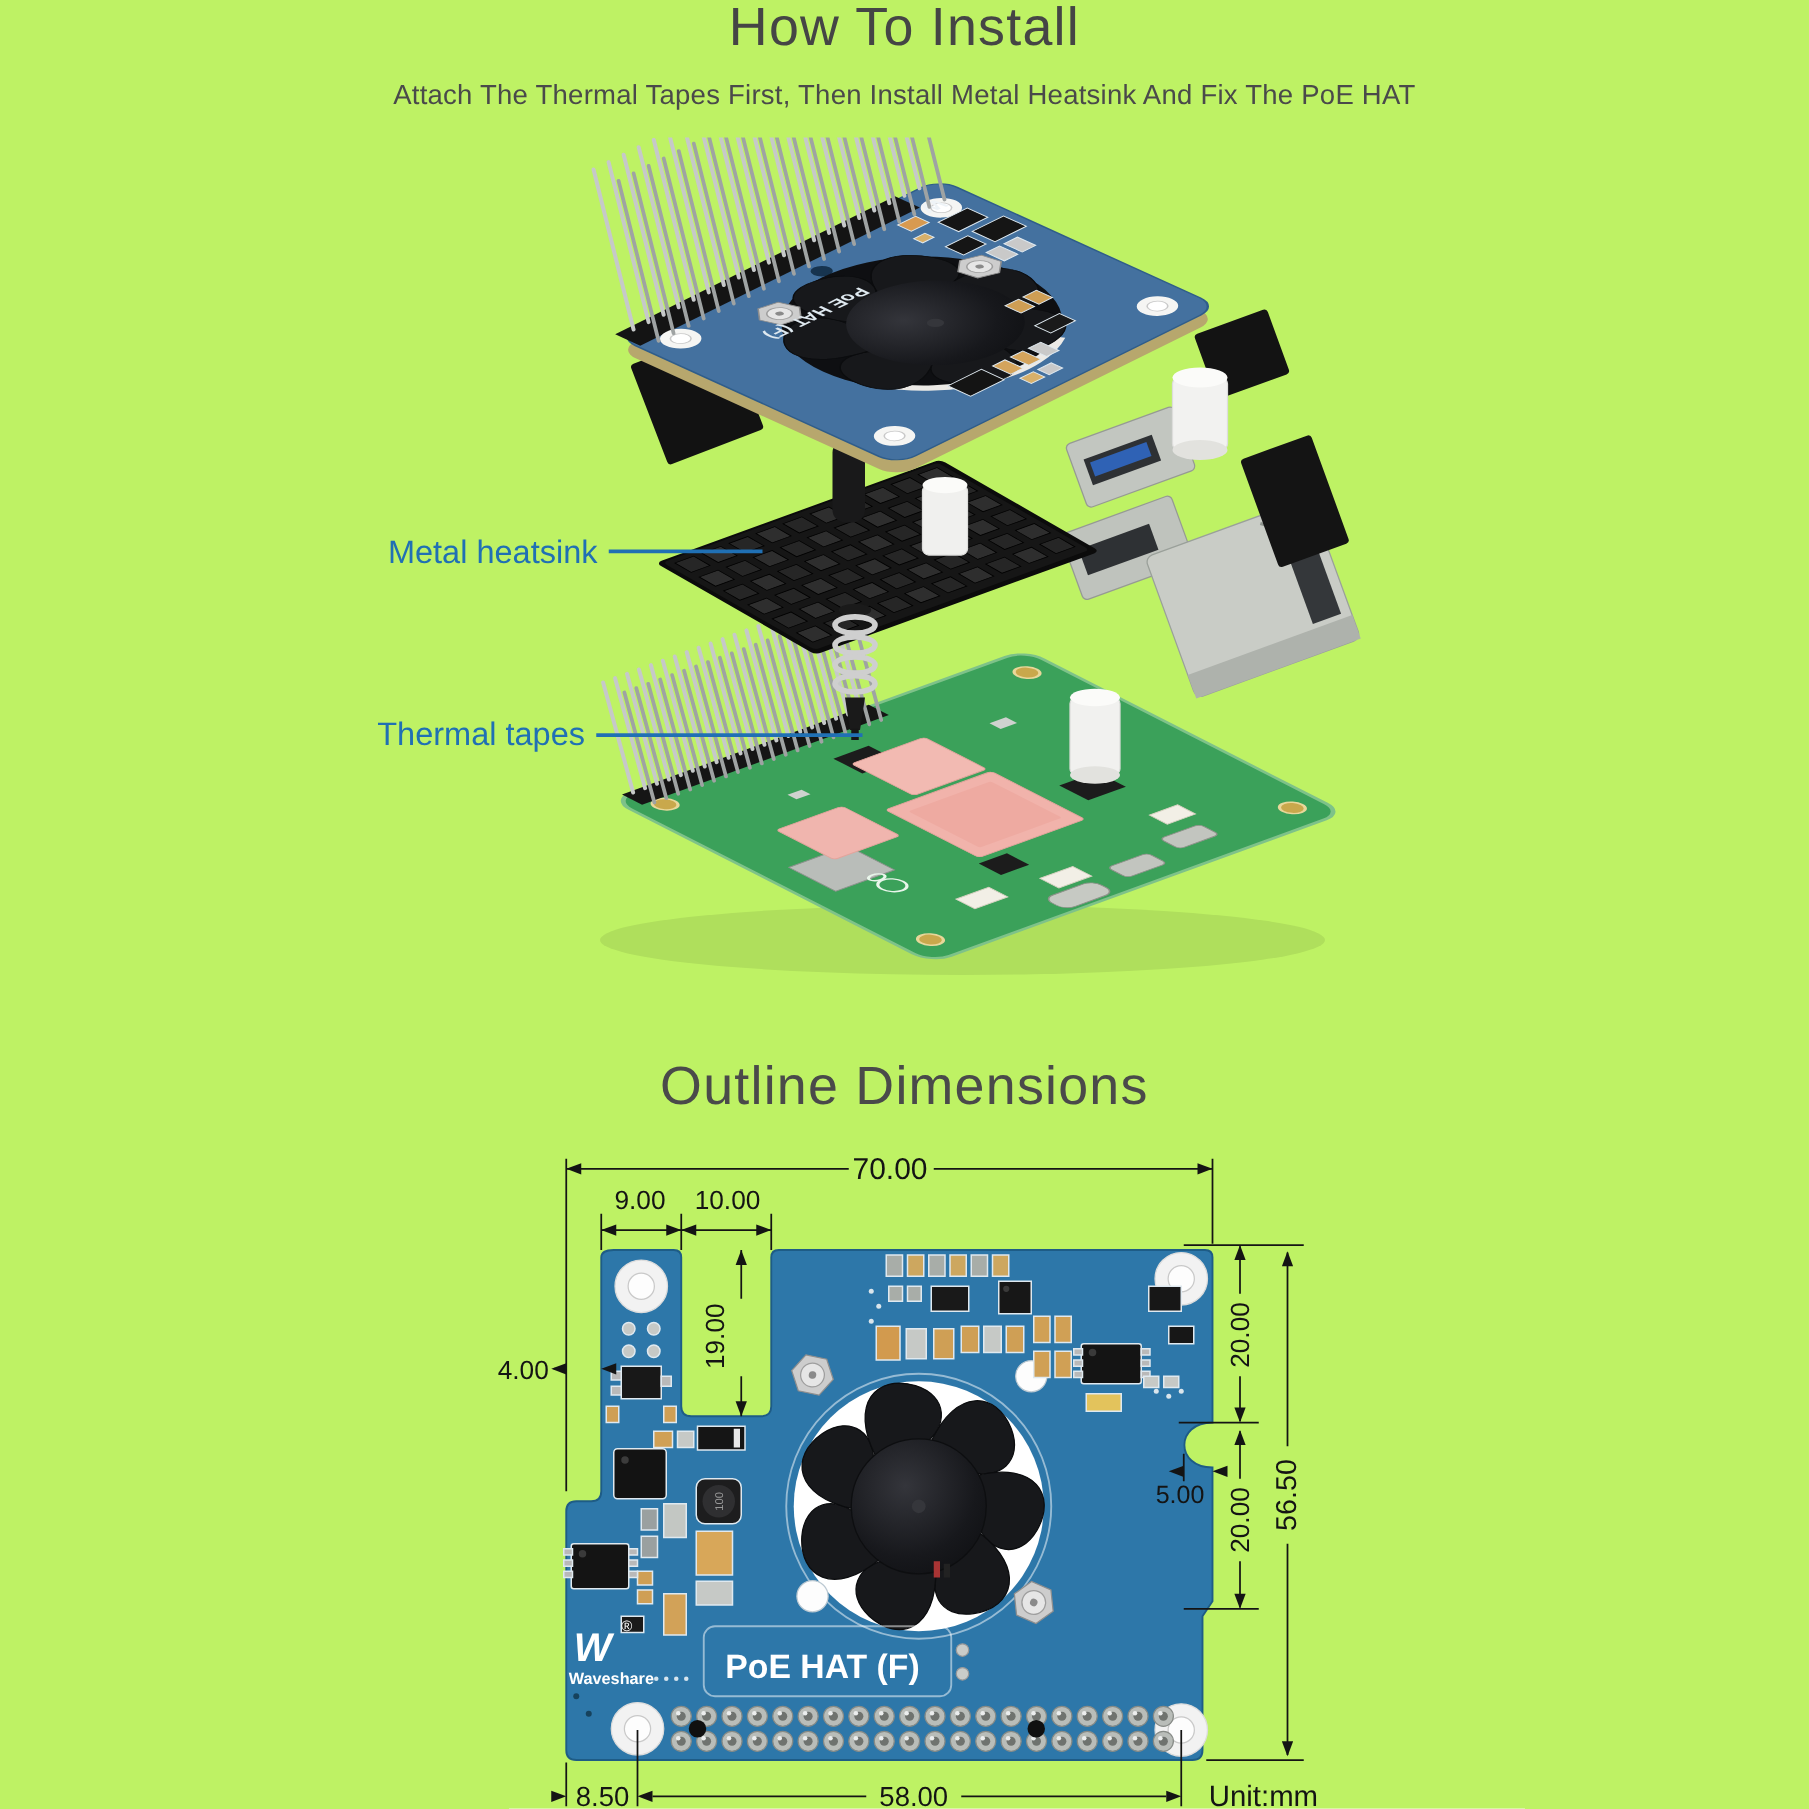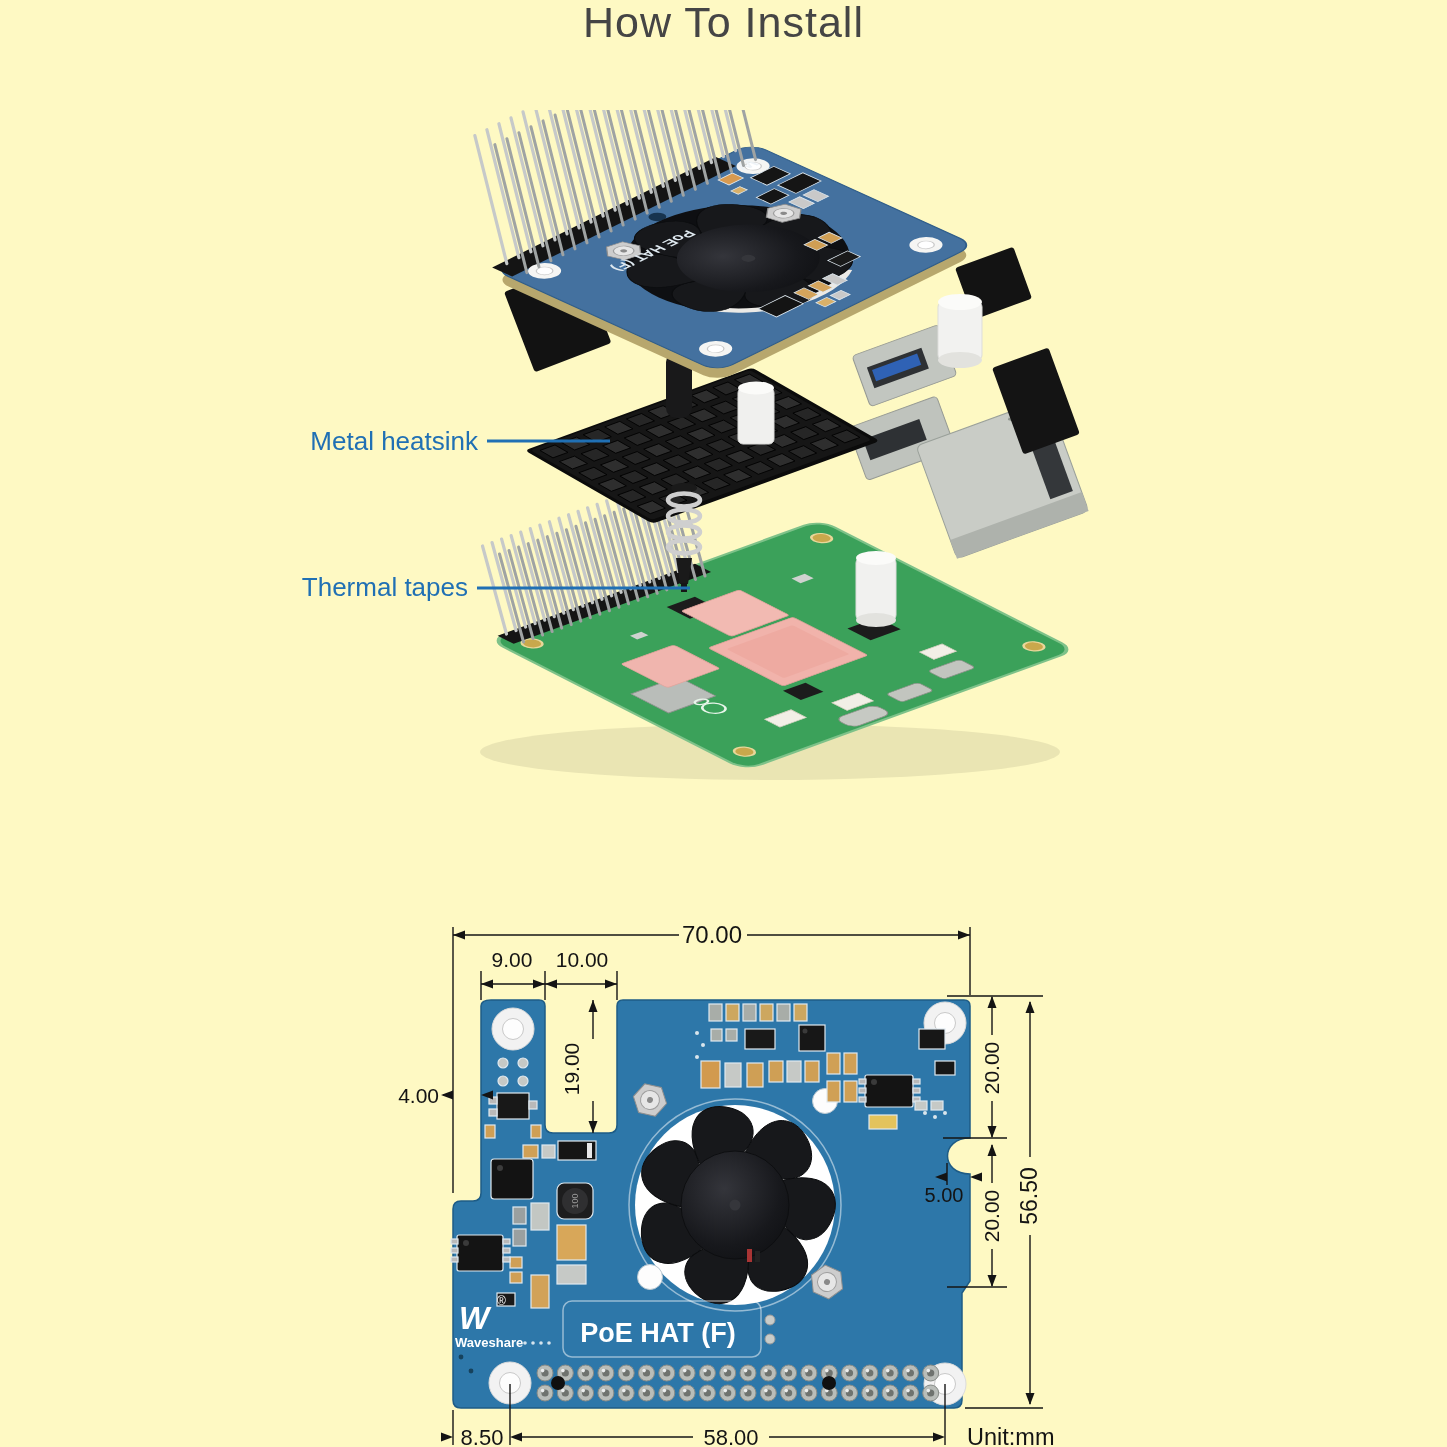--- a/index.html
+++ b/index.html
@@ -1,33 +1,34 @@
 <!DOCTYPE html>
 <html><head>
 <meta charset="utf-8">
 <style>
   html,body{margin:0;padding:0;background:#fff;}
-  .stage{position:relative;width:1447px;height:1447px;background:#fef9c3;overflow:hidden;
+  .stage{position:relative;width:1447px;height:1447px;background:#bef264;overflow:hidden;
          font-family:"Liberation Sans","DejaVu Sans",sans-serif;}
   .abs{position:absolute;left:0;right:0;text-align:center;}
   .h1{top:-2px;font-size:43px;line-height:48px;color:#454545;font-weight:400;letter-spacing:1px;}
   .sub{top:63px;font-size:22px;color:#4a4a4a;letter-spacing:.2px;}
   .note{top:761px;font-size:22.5px;color:#d32f2f;}
   .h2{top:843px;font-size:43px;line-height:52px;color:#4a4a4a;font-weight:400;letter-spacing:1px;}
   svg{position:absolute;}
   text{font-family:"Liberation Sans","DejaVu Sans",sans-serif;}
   .dimtxt{fill:#141414;}
   .silk{fill:none;stroke:rgba(255,255,255,.5);stroke-width:1.5;}
 </style>
 </head>
 <body>
 
 <div class="stage">
 
   <div class="abs h1">How To Install</div>
+  <div class="abs sub">Attach The Thermal Tapes First, Then Install Metal Heatsink And Fix The PoE HAT</div>
 
   <svg style="left:280px;top:110px" width="860" height="700" viewBox="280 110 860 700">
     <defs>
       <radialGradient id="hubg" cx="40%" cy="35%" r="75%">
         <stop offset="0%" stop-color="#34353b"></stop>
           <stop offset="70%" stop-color="#17181c"></stop>
           <stop offset="100%" stop-color="#101114"></stop>
       </radialGradient>
     </defs>
 
@@ -335,20 +336,21 @@
         <line x1="755.5799999999999" y1="159.62" x2="723.5799999999999" y2="31.620000000000005" stroke="#9fa3a3" stroke-width="3" stroke-linecap="round"></line>
         <line x1="735.5799999999999" y1="150.62" x2="703.5799999999999" y2="22.620000000000005" stroke="#c6c9c9" stroke-width="3.2" stroke-linecap="round"></line>
       </g>
 
     <text x="478" y="450" text-anchor="end" font-size="26" fill="#2070b4">Metal heatsink</text>
     <line x1="487" y1="441" x2="610" y2="441" stroke="#2070b4" stroke-width="3"></line>
     <text x="468" y="596" text-anchor="end" font-size="26" fill="#2070b4">Thermal tapes</text>
     <line x1="477" y1="588" x2="690" y2="588" stroke="#2070b4" stroke-width="3"></line>
   </svg>
 
+  <div class="abs h2">Outline Dimensions</div>
 
   <svg style="left:395px;top:905px" width="680" height="542" viewBox="0 0 680 542">
 
     <path d="M 96 95 L 144 95 Q 150 95 150 101
          L 150 220 Q 150 228 158 228 L 214 228 Q 222 228 222 220
          L 222 101 Q 222 95 228 95
          L 569 95 Q 575 95 575 101
          L 575 233 C 545 233 545 269 575 269
          L 575 376 L 567 388 L 567 495 Q 567 503 559 503
          L 66 503 Q 58 503 58 495

